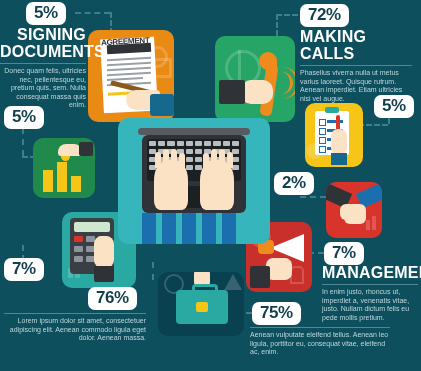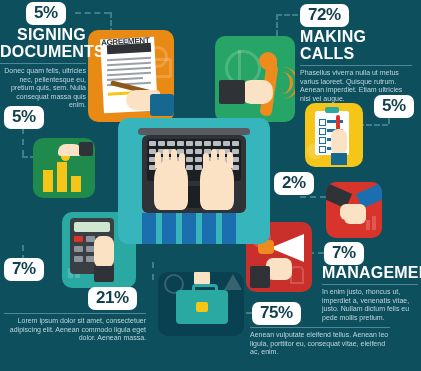--- a/index.html
+++ b/index.html
@@ -304,21 +304,21 @@
     <div class="rc" style="left:38px;top:30px;width:12px;height:10px;background:#f5c518;border-radius:2px;"></div>
   </div>
 
   <div class="pill" style="left:26px;top:2px;">5%</div>
   <div class="pill" style="left:300px;top:4px;">72%</div>
   <div class="pill" style="left:4px;top:106px;">5%</div>
   <div class="pill" style="left:374px;top:95px;">5%</div>
   <div class="pill" style="left:274px;top:172px;">2%</div>
   <div class="pill" style="left:324px;top:242px;">7%</div>
   <div class="pill" style="left:4px;top:258px;">7%</div>
-  <div class="pill" style="left:88px;top:287px;">21%</div>
+  <div class="pill" style="left:88px;top:287px;">76%</div>
   <div class="pill" style="left:252px;top:302px;">75%</div>
 
   <div class="block ta-l" style="left:300px;top:28px;width:112px;">
     <h2>MAKING CALLS</h2>
     <div class="rule"></div>
     <p>Phasellus viverra nulla ut metus varius laoreet. Quisque rutrum. Aenean imperdiet. Etiam ultricies nisi vel augue.</p>
   </div>
 
   <div class="block ta-r" style="left:0px;top:26px;width:86px;">
     <h2>SIGNING DOCUMENTS</h2>

